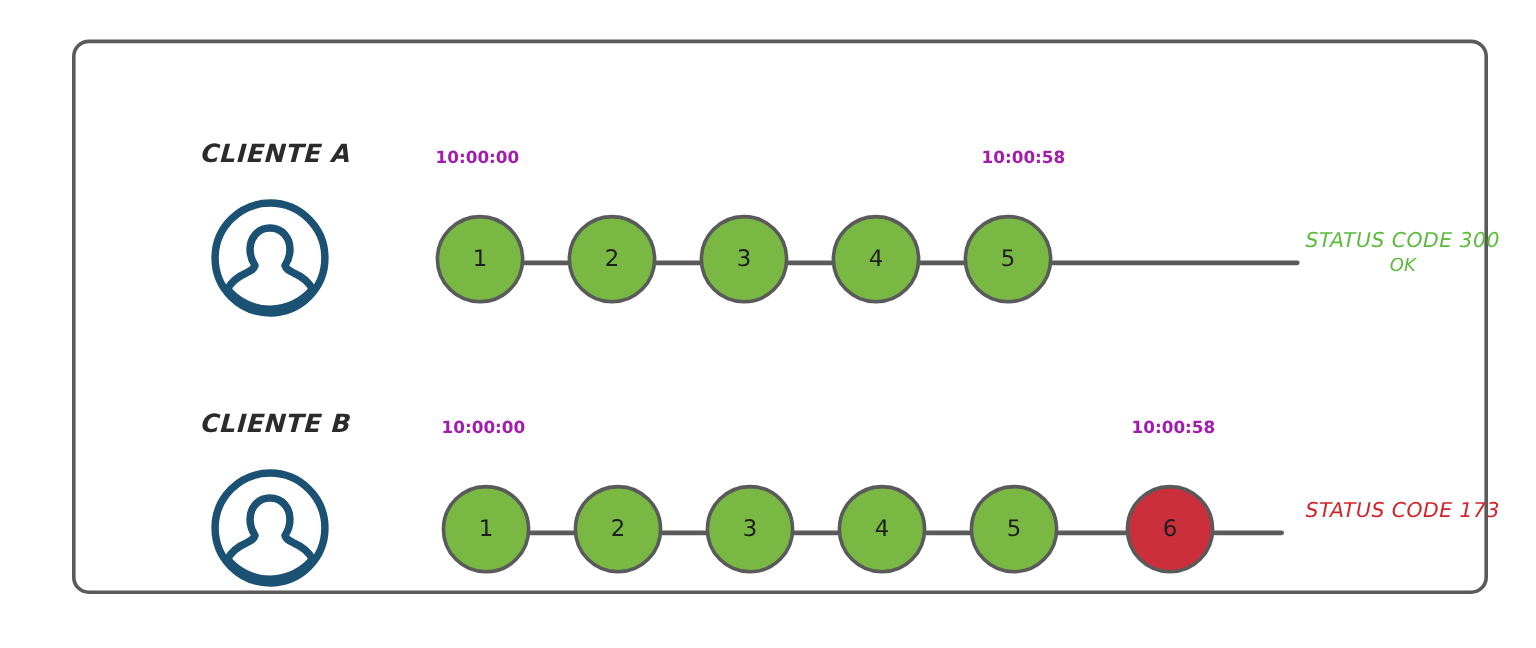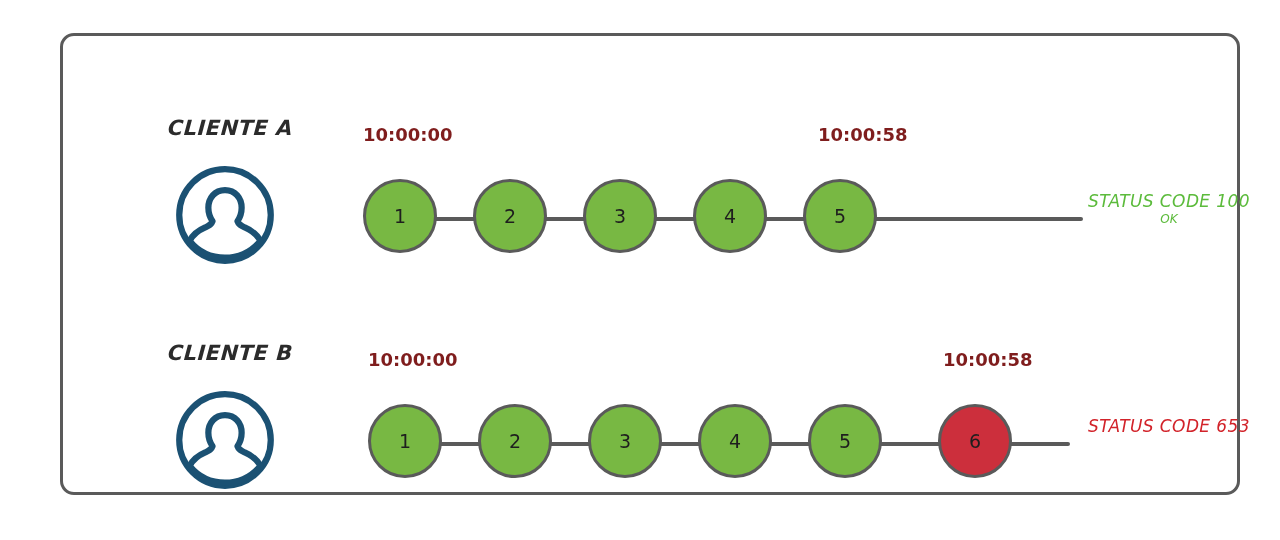--- a/index.html
+++ b/index.html
@@ -103,43 +103,43 @@
     color: #1e1e1e;
     z-index: 2;
   }
   .node.ok  { background: #78b843; }
   .node.err { background: #cc2f3c; }
 
   
   .timestamp {
     position: absolute;
     font-family: "DejaVu Sans", sans-serif;
-    font-size: 18px;
+    font-size: 14px;
     font-weight: bold;
-    color: #7f1d1d;
+    color: #a21caf;
     white-space: nowrap;
   }
 
   
   .status {
     position: absolute;
     text-align: center;
     white-space: nowrap;
     font-family: "DejaVu Sans", sans-serif;
     font-style: italic;
     line-height: 1.25;
   }
   .status .line1 {
     display: block;
     font-size: 17px;
     letter-spacing: 0.4px;
   }
   .status .line2 {
     display: block;
-    font-size: 12px;
+    font-size: 15px;
   }
   .status.ok  { color: #5cbb3c; }
   .status.err { color: #d2232a; }
 </style>
 </head>
 <body>
 
 <div id="canvas">
   <div id="frame">
 
@@ -171,21 +171,21 @@
         <div class="spine" style="left:37px; width:683px;"></div>
 
         <div class="node ok" style="left:0px;">1</div>
         <div class="node ok" style="left:110px;">2</div>
         <div class="node ok" style="left:220px;">3</div>
         <div class="node ok" style="left:330px;">4</div>
         <div class="node ok" style="left:440px;">5</div>
       </div>
 
       <div class="status ok" style="left:1025px; top:155px;">
-        <span class="line1">STATUS CODE 100</span>
+        <span class="line1">STATUS CODE 300</span>
         <span class="line2">OK</span>
       </div>
     </div>
 
     <div class="row" id="row-b">
 
       <div class="client-label">CLIENTE B</div>
 
       <div class="avatar">
         <svg viewBox="0 0 100 100" xmlns="http://www.w3.org/2000/svg">
@@ -212,18 +212,18 @@
 
         <div class="node ok" style="left:0px;">1</div>
         <div class="node ok" style="left:110px;">2</div>
         <div class="node ok" style="left:220px;">3</div>
         <div class="node ok" style="left:330px;">4</div>
         <div class="node ok" style="left:440px;">5</div>
         <div class="node err" style="left:570px;">6</div>
       </div>
 
       <div class="status err" style="left:1025px; top:155px;">
-        <span class="line1">STATUS CODE 653</span>
+        <span class="line1">STATUS CODE 173</span>
       </div>
     </div>
 
   </div>
 </div>
 
 </body></html>

